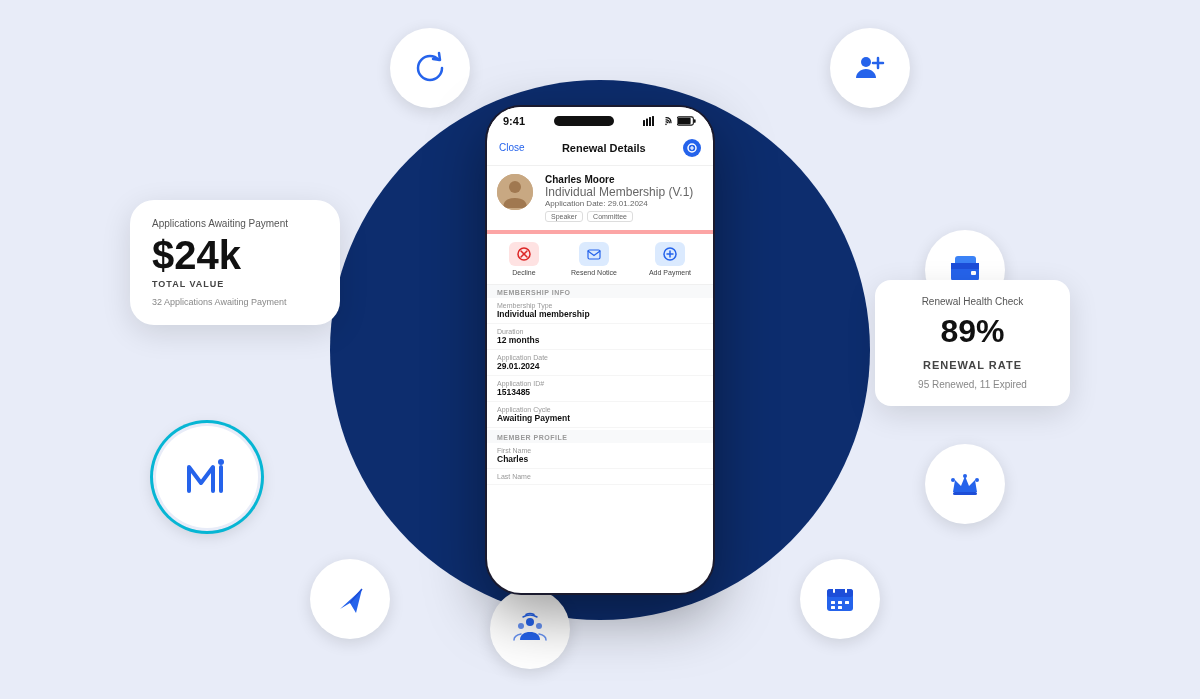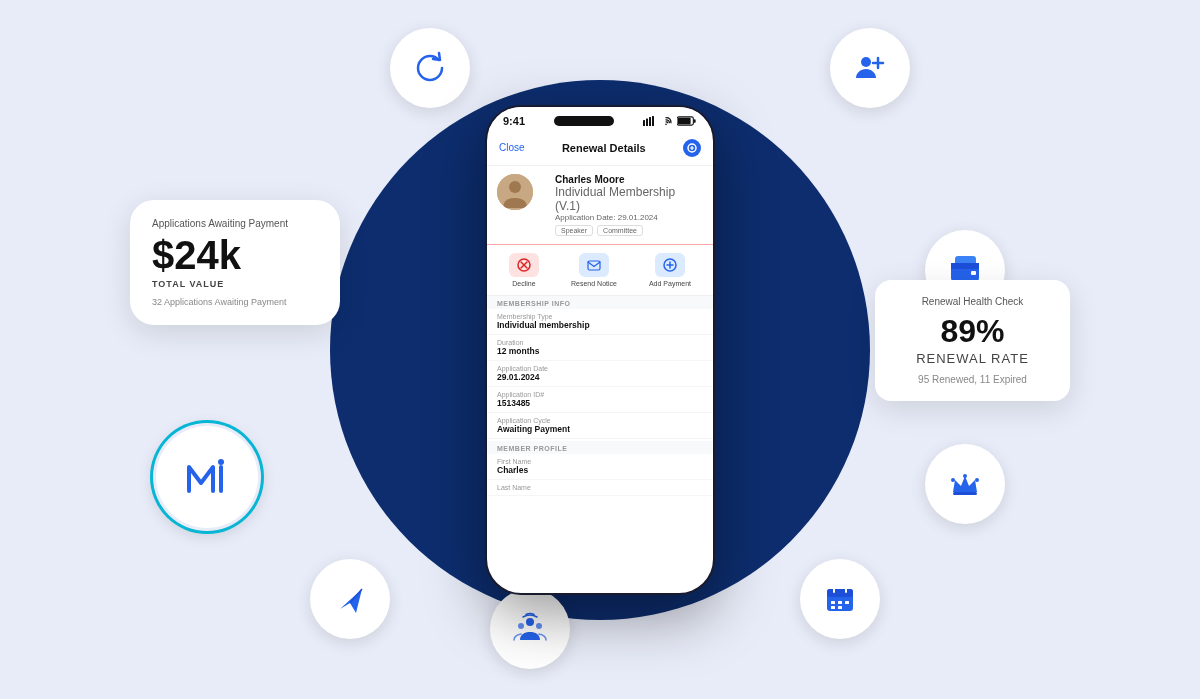--- a/index.html
+++ b/index.html
@@ -143,22 +143,22 @@
       display: flex;
       align-items: center;
       justify-content: center;
     }
 
     
     .member-info {
       display: flex;
       align-items: flex-start;
       padding: 8px 10px;
-      gap: 22px;
-      border-bottom: 1px solid #fca5a5;
+      gap: 12px;
+      border-bottom: 4px solid #fca5a5;
     }
 
     .avatar {
       width: 36px;
       height: 36px;
       border-radius: 50%;
       background: #c8a882;
       flex-shrink: 0;
       overflow: hidden;
       display: flex;
@@ -320,25 +320,25 @@
     }
 
     .card-percent {
       font-size: 32px;
       font-weight: 800;
       color: #111;
       line-height: 1;
     }
 
     .card-rate-label {
-      font-size: 13px;
-      font-weight: 400;
+      font-size: 11px;
+      font-weight: 700;
       color: #444;
       letter-spacing: 1px;
-      margin-top: 4px;
+      margin-top: 12px;
     }
 
     .card-stats {
       font-size: 10px;
       color: #888;
       margin-top: 8px;
     }
   </style>
 </head>
 <body>

